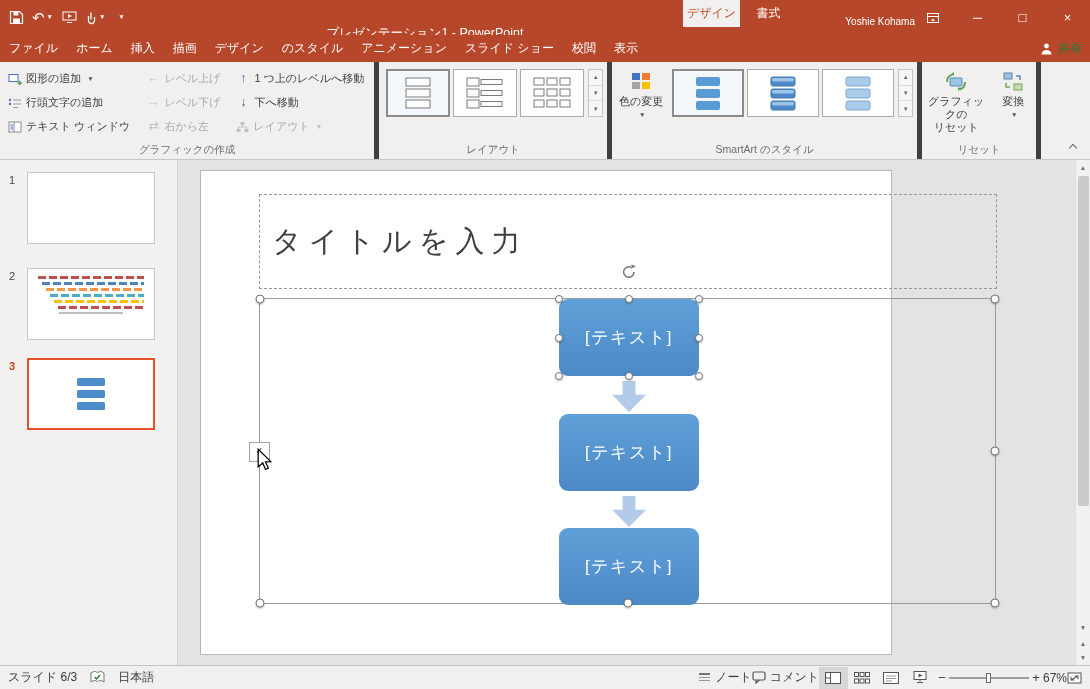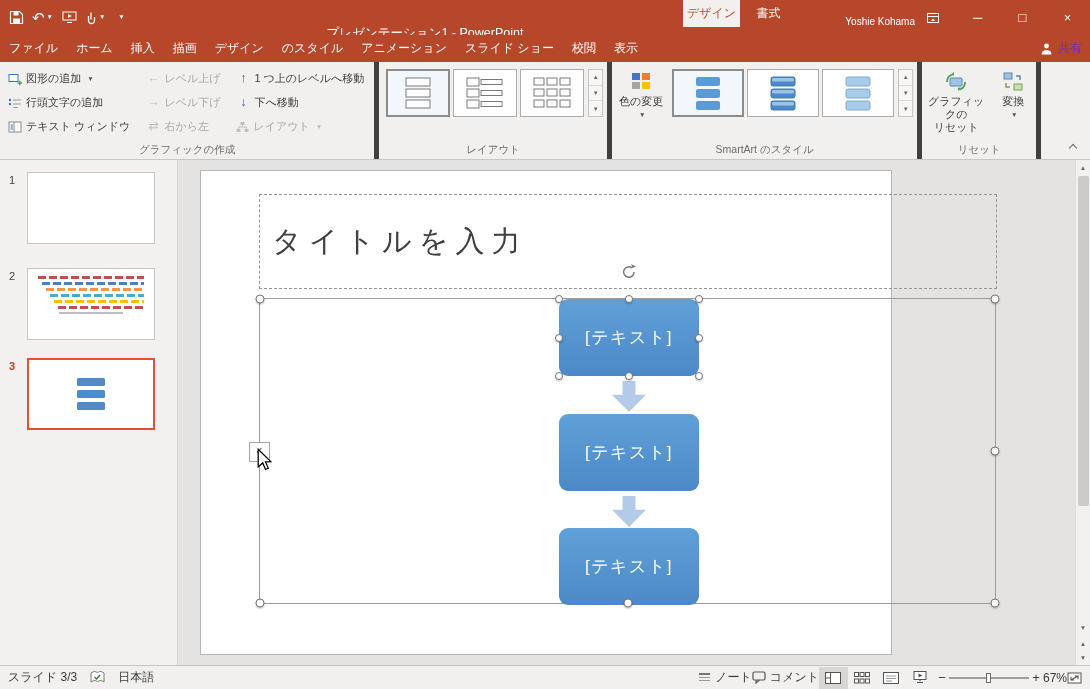--- a/index.html
+++ b/index.html
@@ -23,21 +23,21 @@
   .ctx-header { height:35px; background:#C6532E; text-align:center; line-height:35px; font-size:11.5px; color:#fff; white-space:nowrap; }
   .ctx-tabs { display:flex; height:27px; }
   .ctx-tab { flex:1; text-align:center; line-height:27px; font-size:12px; color:#fff; white-space:nowrap; }
   .ctx-tab.active { background:#F1F0EF; color:#BE4A28; }
 
   
   .tabrow { position:absolute; left:0; top:35px; width:683px; height:27px; background:#B7472A; display:flex; color:#fff; font-size:12px; overflow:hidden; z-index:5; }
   .tabrow-bg { position:absolute; left:0; top:35px; right:0; height:27px; background:#B7472A; z-index:4; }
   .tab { line-height:27px; padding:0 9px; white-space:nowrap; }
   .tellme { position:absolute; left:812px; top:35px; height:27px; display:flex; align-items:center; gap:6px; color:#fff; font-size:12px; white-space:nowrap; z-index:6; }
-  .share { position:absolute; right:8px; top:35px; height:27px; display:flex; align-items:center; gap:5px; color:#6d28d9; font-size:12px; z-index:6; }
+  .share { position:absolute; right:8px; top:35px; height:27px; display:flex; align-items:center; gap:5px; color:#15803d; font-size:12px; z-index:6; }
 
   
   .ribbon { position:absolute; left:0; top:62px; right:0; height:98px; background:#F1F0EF; border-bottom:1px solid #C9C7C5; display:flex; z-index:3; }
   .rgroup { position:relative; height:97px; border-right:5px solid #404040; flex:none; }
   .rgroup-label { position:absolute; bottom:2px; left:0; right:0; text-align:center; font-size:10.5px; color:#6e6c6a; white-space:nowrap; }
   .g-create { padding:6px 8px 0 6px; }
   .g-create .grid { display:grid; grid-template-columns:auto auto auto; column-gap:12px; row-gap:3px; }
   .sbtn { height:21px; display:flex; align-items:center; gap:4px; font-size:11px; color:#3b3b3b; white-space:nowrap; padding:0 2px; }
   .sbtn .arrow-ic { width:14px; text-align:center; font-size:12.5px; color:#44629E; line-height:1; }
   .sbtn.disabled { color:#A9A7A5; }
@@ -483,21 +483,21 @@
         <span class="vs-arrow" style="top:4px;">▲</span>
         <div class="vs-thumb"></div>
         <span class="vs-arrow" style="bottom:34px;">▼</span>
         <span class="vs-arrow" style="bottom:18px;">▲</span>
         <span class="vs-arrow" style="bottom:4px;">▼</span>
       </div>
     </div>
   </div>
 
   <div class="statusbar">
-    <span>スライド 3/3</span>
+    <span>スライド 6/3</span>
     <span class="sb-btn">
       <svg width="15" height="13" viewBox="0 0 15 13">
           <path d="M1 11 c3 -2 5 -2 6.5 0 c1.5 -2 3.5 -2 6.5 0 v-9 c-3 -2 -5 -2 -6.5 0 c-1.5 -2 -3.5 -2 -6.5 0 z" fill="#fff" stroke="#777"></path>
           <path d="M4.5 6 l2 2 3.5 -4" stroke="#2e7d32" fill="none" stroke-width="1.4"></path>
         </svg>
     </span>
     <span>日本語</span>
 
     <div class="sb-right">
       <span class="sb-btn">

